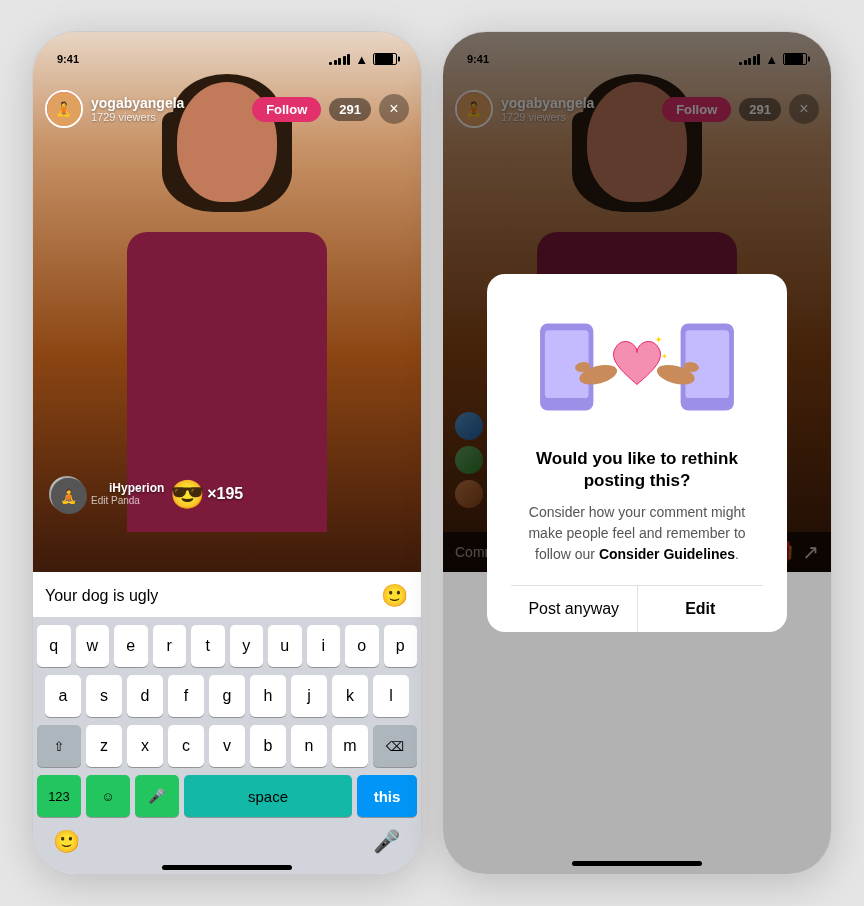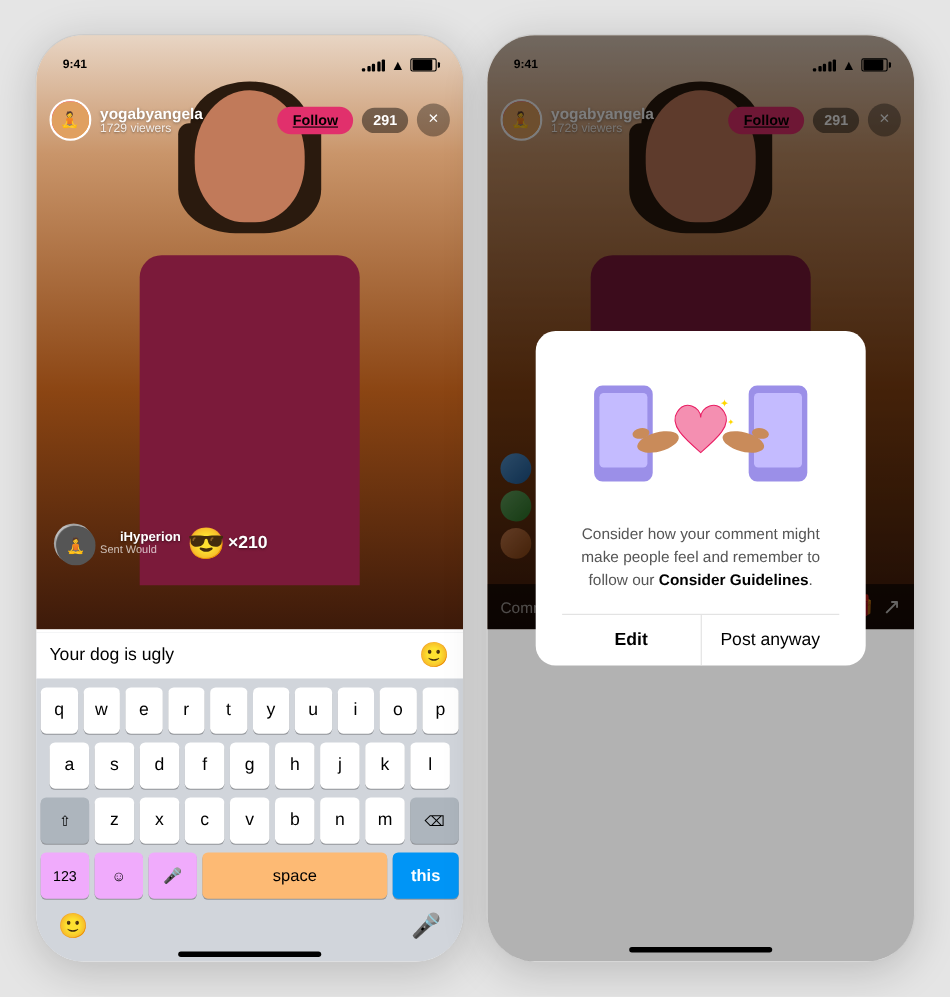--- a/index.html
+++ b/index.html
@@ -163,29 +163,28 @@
       color: #fff;
       text-shadow: 0 1px 3px rgba(0,0,0,0.4);
     }
     .stream-viewers {
       font-size: 11px;
       color: rgba(255,255,255,0.85);
       text-shadow: 0 1px 2px rgba(0,0,0,0.4);
     }
     .follow-btn {
       background: #e1306c;
-      color: #000000;
+      color: #ffffff;
       border: none;
       border-radius: 20px;
       padding: 5px 14px;
       font-size: 13px;
       font-weight: 600;
       cursor: pointer;
       margin-left: 8px;
-      text-decoration: underline;
     }
     .viewer-count-badge {
       background: rgba(0,0,0,0.45);
       color: #fff;
       border-radius: 20px;
       padding: 4px 10px;
       font-size: 13px;
       font-weight: 600;
       margin-left: 8px;
       display: flex; align-items: center; gap: 4px;
@@ -273,29 +272,29 @@
       justify-content: center;
       font-size: 16px;
       color: #000;
       cursor: pointer;
       box-shadow: 0 1px 0 rgba(0,0,0,0.3);
       flex: 1;
       max-width: 36px;
       user-select: none;
     }
     .key.special {
-      background: #f0abfc;
+      background: #22c55e;
       font-size: 13px;
       max-width: 44px;
       flex: 1.2;
     }
     .key.space-key {
       flex: 4;
       max-width: none;
-      background: #fdba74;
+      background: #14b8a6;
       font-size: 15px;
       font-weight: 400;
     }
     .key.send-key {
       background: #0095f6;
       color: #fff;
       font-size: 15px;
       font-weight: 600;
       flex: 1.8;
       max-width: 60px;
@@ -463,25 +462,25 @@
 
     <div class="emoji-overlay">
       <div class="emoji-user-avatar">
         <svg width="36" height="36" viewBox="0 0 36 36">
           <circle cx="18" cy="18" r="18" fill="#555"></circle>
           <text x="18" y="23" text-anchor="middle" font-size="14" fill="#fff">🧘</text>
         </svg>
       </div>
       <div class="emoji-user-info">
         <div class="emoji-username">iHyperion</div>
-        <div class="emoji-sub">Sent Would</div>
+        <div class="emoji-sub">Edit Panda</div>
       </div>
       <div class="emoji-display">
         <span class="emoji-icon">😎</span>
-        <span class="emoji-count">×210</span>
+        <span class="emoji-count">×195</span>
       </div>
     </div>
   </div>
 
   <div class="keyboard-area">
     <div class="comment-input-bar">
       <input class="comment-input" type="text" value="Your dog is ugly" style="">
       <span class="emoji-btn-input">🙂</span>
     </div>
     <div class="keyboard">
@@ -635,26 +634,27 @@
           <ellipse cx="74" cy="60" rx="8" ry="5" fill="#C98B5A" transform="rotate(-10, 74, 60)"></ellipse>
 
           <ellipse cx="170" cy="68" rx="20" ry="9" fill="#C98B5A" transform="rotate(15, 170, 68)"></ellipse>
           <ellipse cx="186" cy="60" rx="8" ry="5" fill="#C98B5A" transform="rotate(10, 186, 60)"></ellipse>
 
           <text x="148" y="35" font-size="10" fill="#FFD700">✦</text>
           <text x="155" y="52" font-size="8" fill="#FFD700">✦</text>
         </svg>
       </div>
 
+      <div class="dialog-title">Would you like to rethink posting this?</div>
 
       <div class="dialog-body">
         <span>Consider how your comment might make people feel and remember to follow our </span><strong>Consider Guidelines</strong><span>.</span>
       </div>
 
       <div class="dialog-actions">
+        <button class="dialog-btn">Post anyway</button>
         <button class="dialog-btn primary">Edit</button>
-        <button class="dialog-btn">Post anyway</button>
       </div>
     </div>
   </div>
 
   <div style="position:absolute;bottom:8px;left:50%;transform:translateX(-50%);width:130px;height:5px;background:#000;border-radius:3px;z-index:100;"></div>
 </div>
 
 </body></html>

